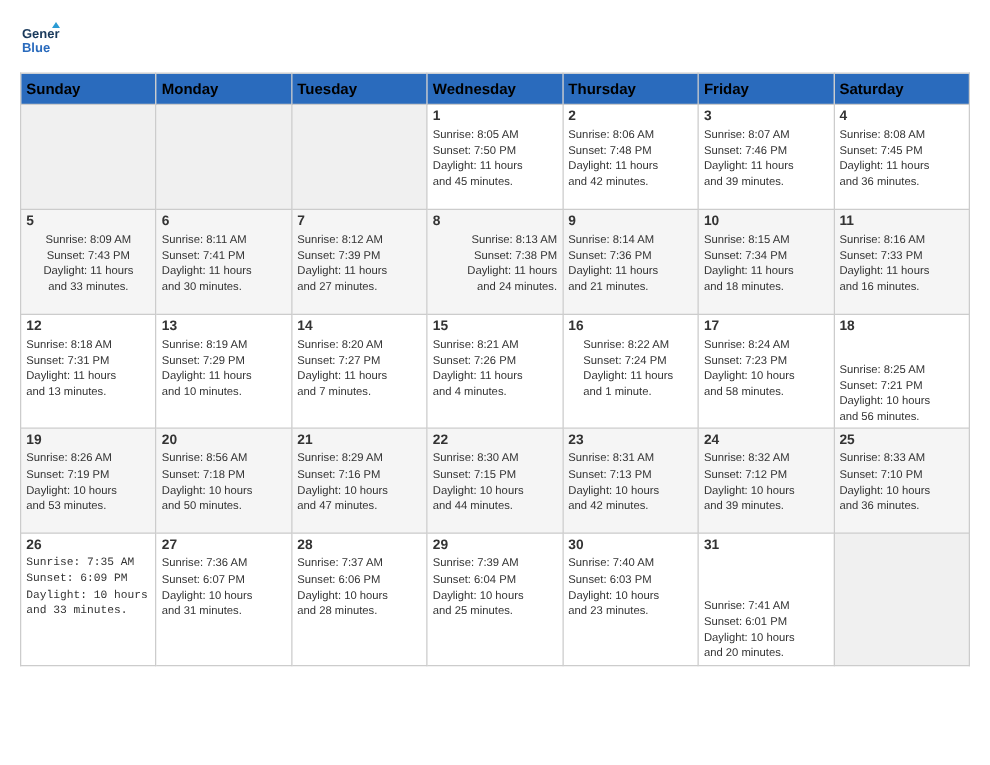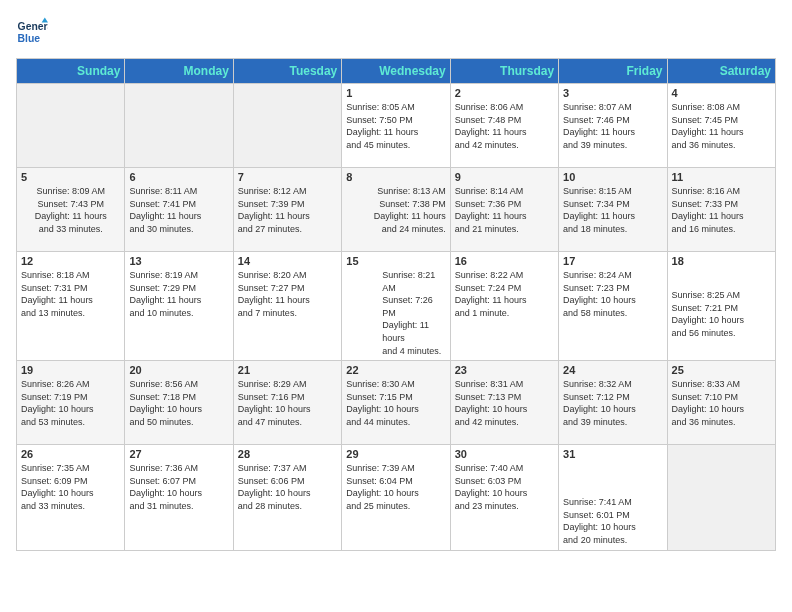--- a/index.html
+++ b/index.html
@@ -43,25 +43,25 @@
       font-size: 14px;
       color: #333;
     }
     .calendar {
       width: 100%;
       border-collapse: collapse;
       table-layout: fixed;
     }
     .calendar th {
       background: #2a6bbd;
-      color: #5eead4;
+      color: #000000;
       font-size: 12px;
       font-weight: bold;
       padding: 5px 4px;
-      text-align: right;
+      text-align: left;
       border: 1px solid #ccc;
     }
     .calendar td {
       border: 1px solid #ccc;
       vertical-align: top;
       padding: 3px 4px;
       height: 84px;
       font-size: 9.5px;
       color: #333;
       background: #fff;
@@ -216,28 +216,28 @@
           </td>
           <td>
             <span class="day-number">14</span>
             <div class="day-info" style="white-space: pre-line;">Sunrise: 8:20 AM
 Sunset: 7:27 PM
 Daylight: 11 hours
 and 7 minutes.</div>
           </td>
           <td>
             <span class="day-number">15</span>
-            <div class="day-info" style="white-space: pre-line; margin-left: 36px;">Sunrise: 8:21 AM
+            <div class="day-info" style="white-space: pre-line;">Sunrise: 8:21 AM
 Sunset: 7:26 PM
 Daylight: 11 hours
 and 4 minutes.</div>
           </td>
           <td>
             <span class="day-number">16</span>
-            <div class="day-info" style="white-space: pre-line;">Sunrise: 8:22 AM
+            <div class="day-info" style="white-space: pre-line; margin-left: 12px;">Sunrise: 8:22 AM
 Sunset: 7:24 PM
 Daylight: 11 hours
 and 1 minute.</div>
           </td>
           <td>
             <span class="day-number">17</span>
             <div class="day-info" style="white-space: pre-line;">Sunrise: 8:24 AM
 Sunset: 7:23 PM
 Daylight: 10 hours
 and 58 minutes.</div>
@@ -297,21 +297,21 @@
             <span class="day-number">25</span>
             <div class="day-info" style="white-space: pre-line;">Sunrise: 8:33 AM
 Sunset: 7:10 PM
 Daylight: 10 hours
 and 36 minutes.</div>
           </td>
         </tr>
         <tr>
           <td>
             <span class="day-number">26</span>
-            <div class="day-info" style="white-space: pre-line;">Sunrise: 7:35 AM
+            <div class="day-info" style="white-space: pre-line; font-family: Liberation Mono, monospace;">Sunrise: 7:35 AM
 Sunset: 6:09 PM
 Daylight: 10 hours
 and 33 minutes.</div>
           </td>
           <td>
             <span class="day-number">27</span>
             <div class="day-info" style="white-space: pre-line;">Sunrise: 7:36 AM
 Sunset: 6:07 PM
 Daylight: 10 hours
 and 31 minutes.</div>

